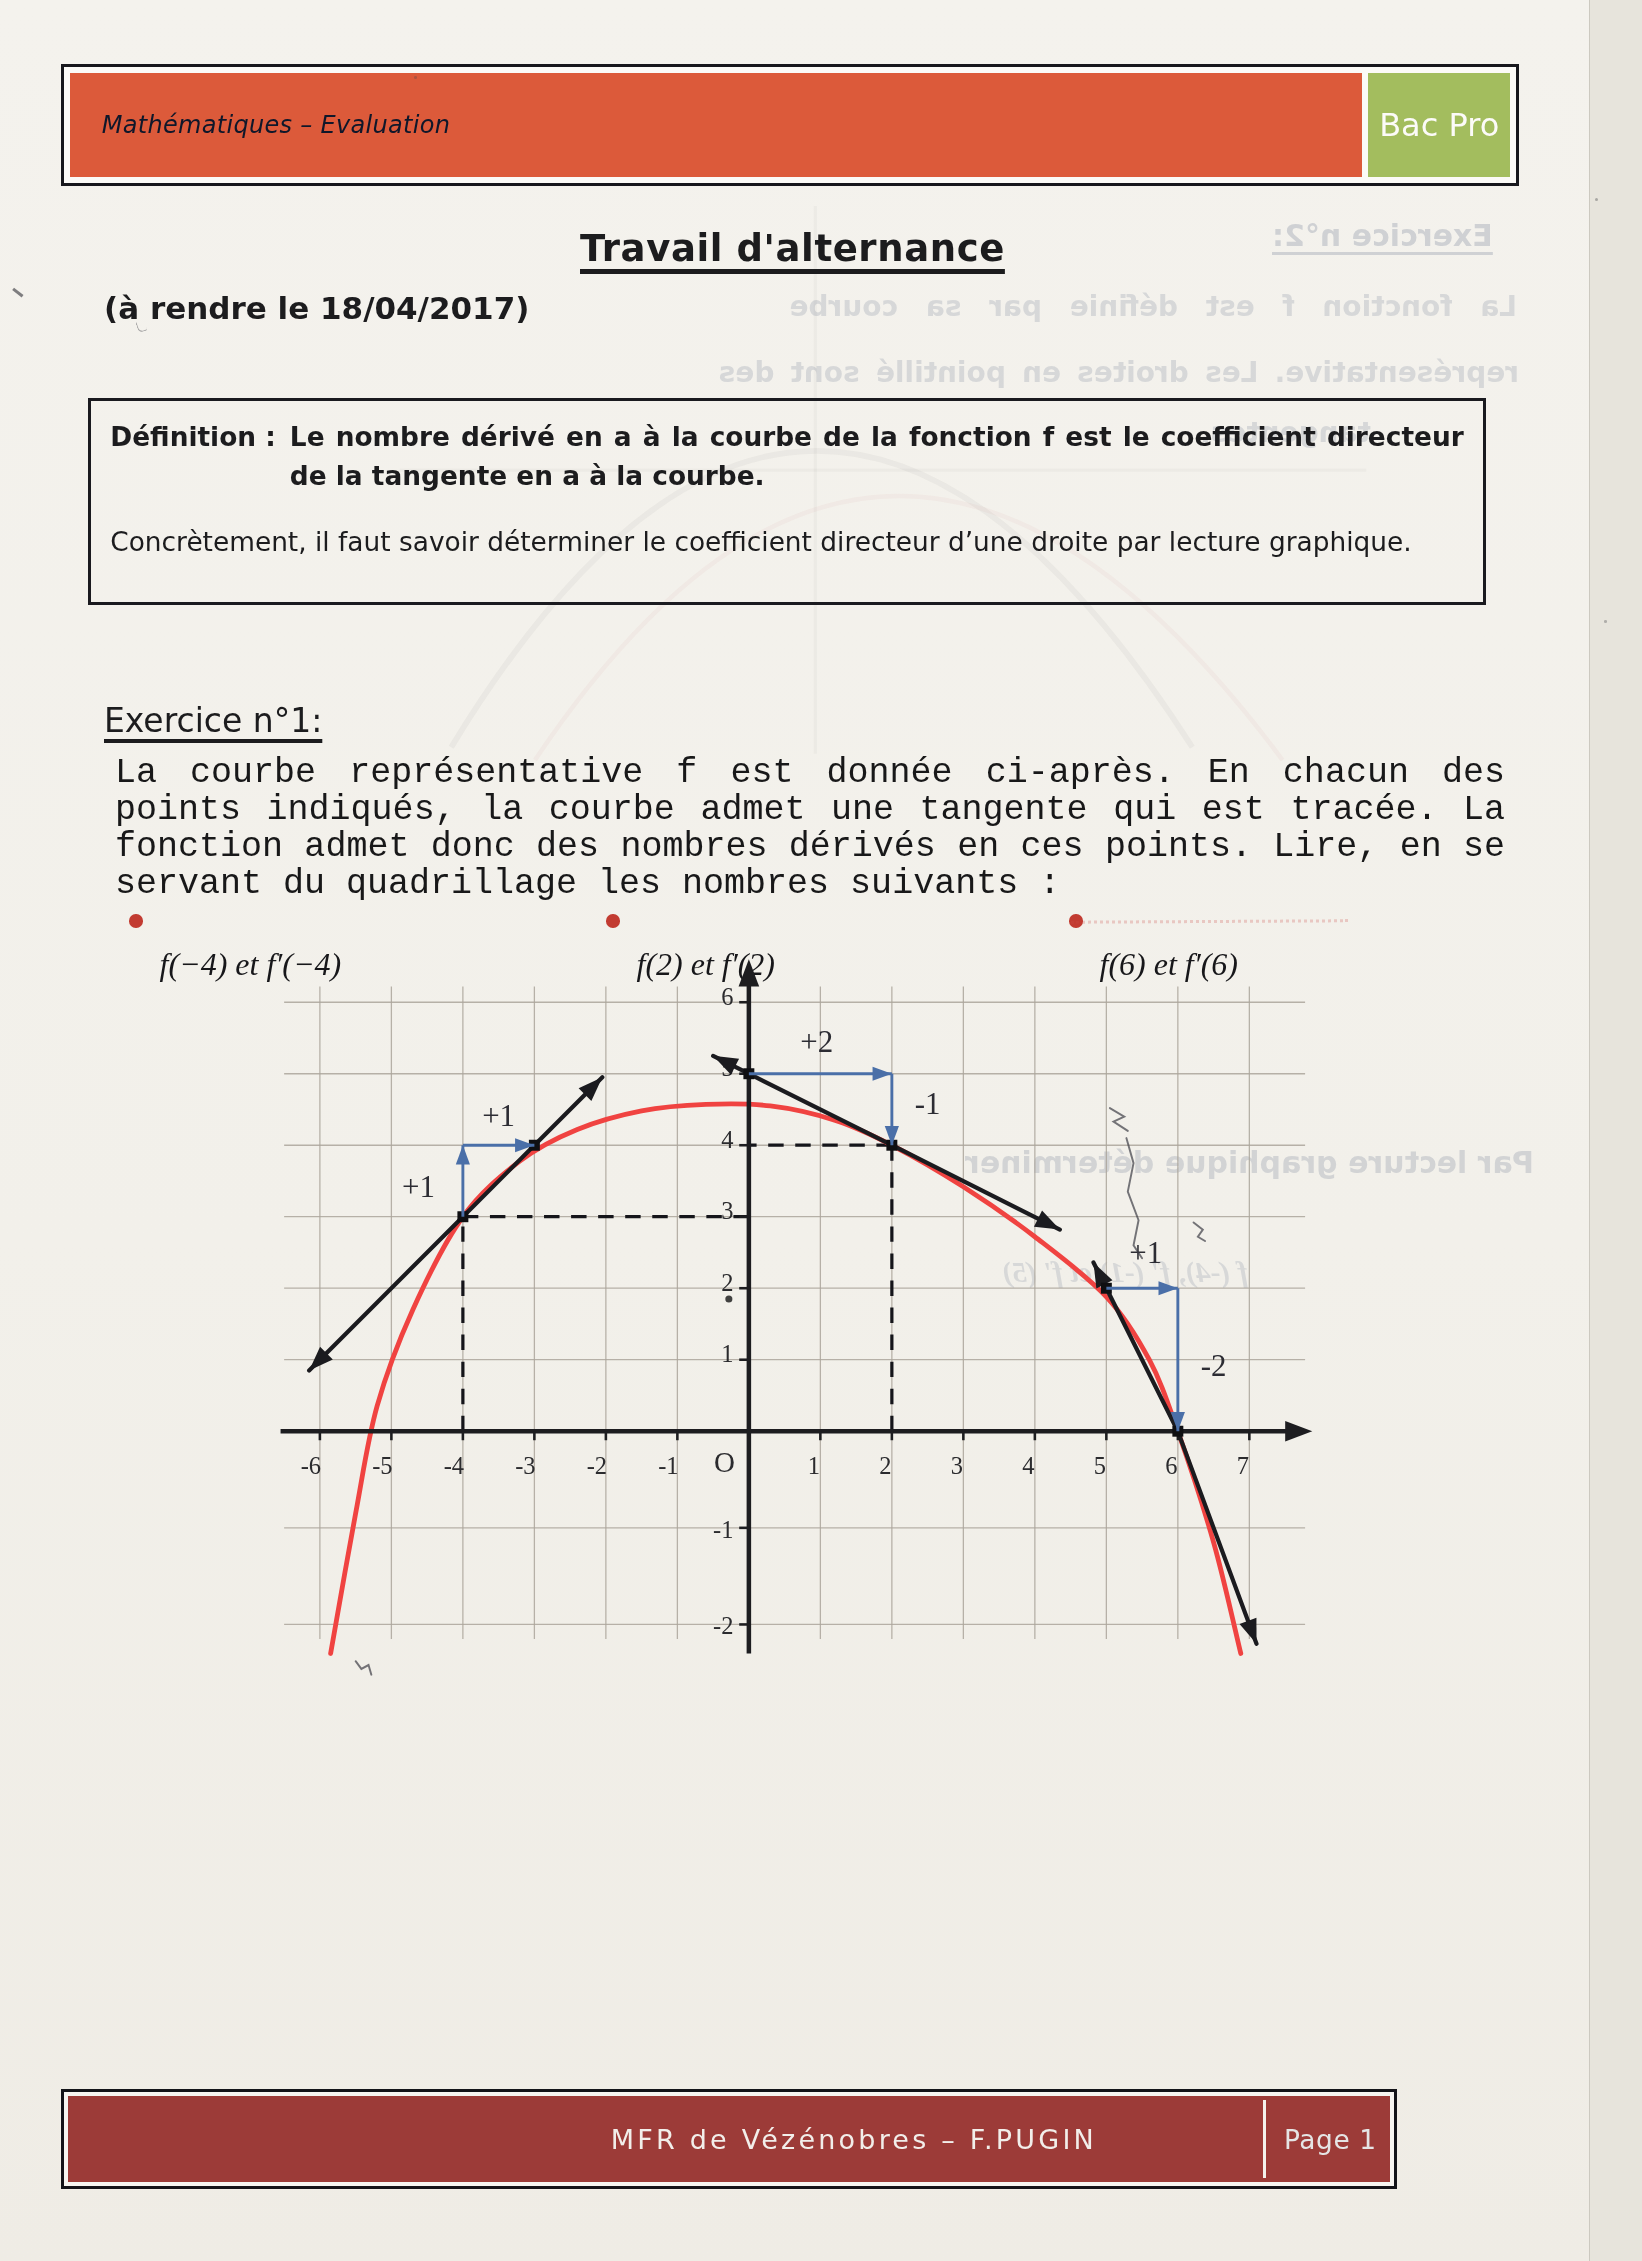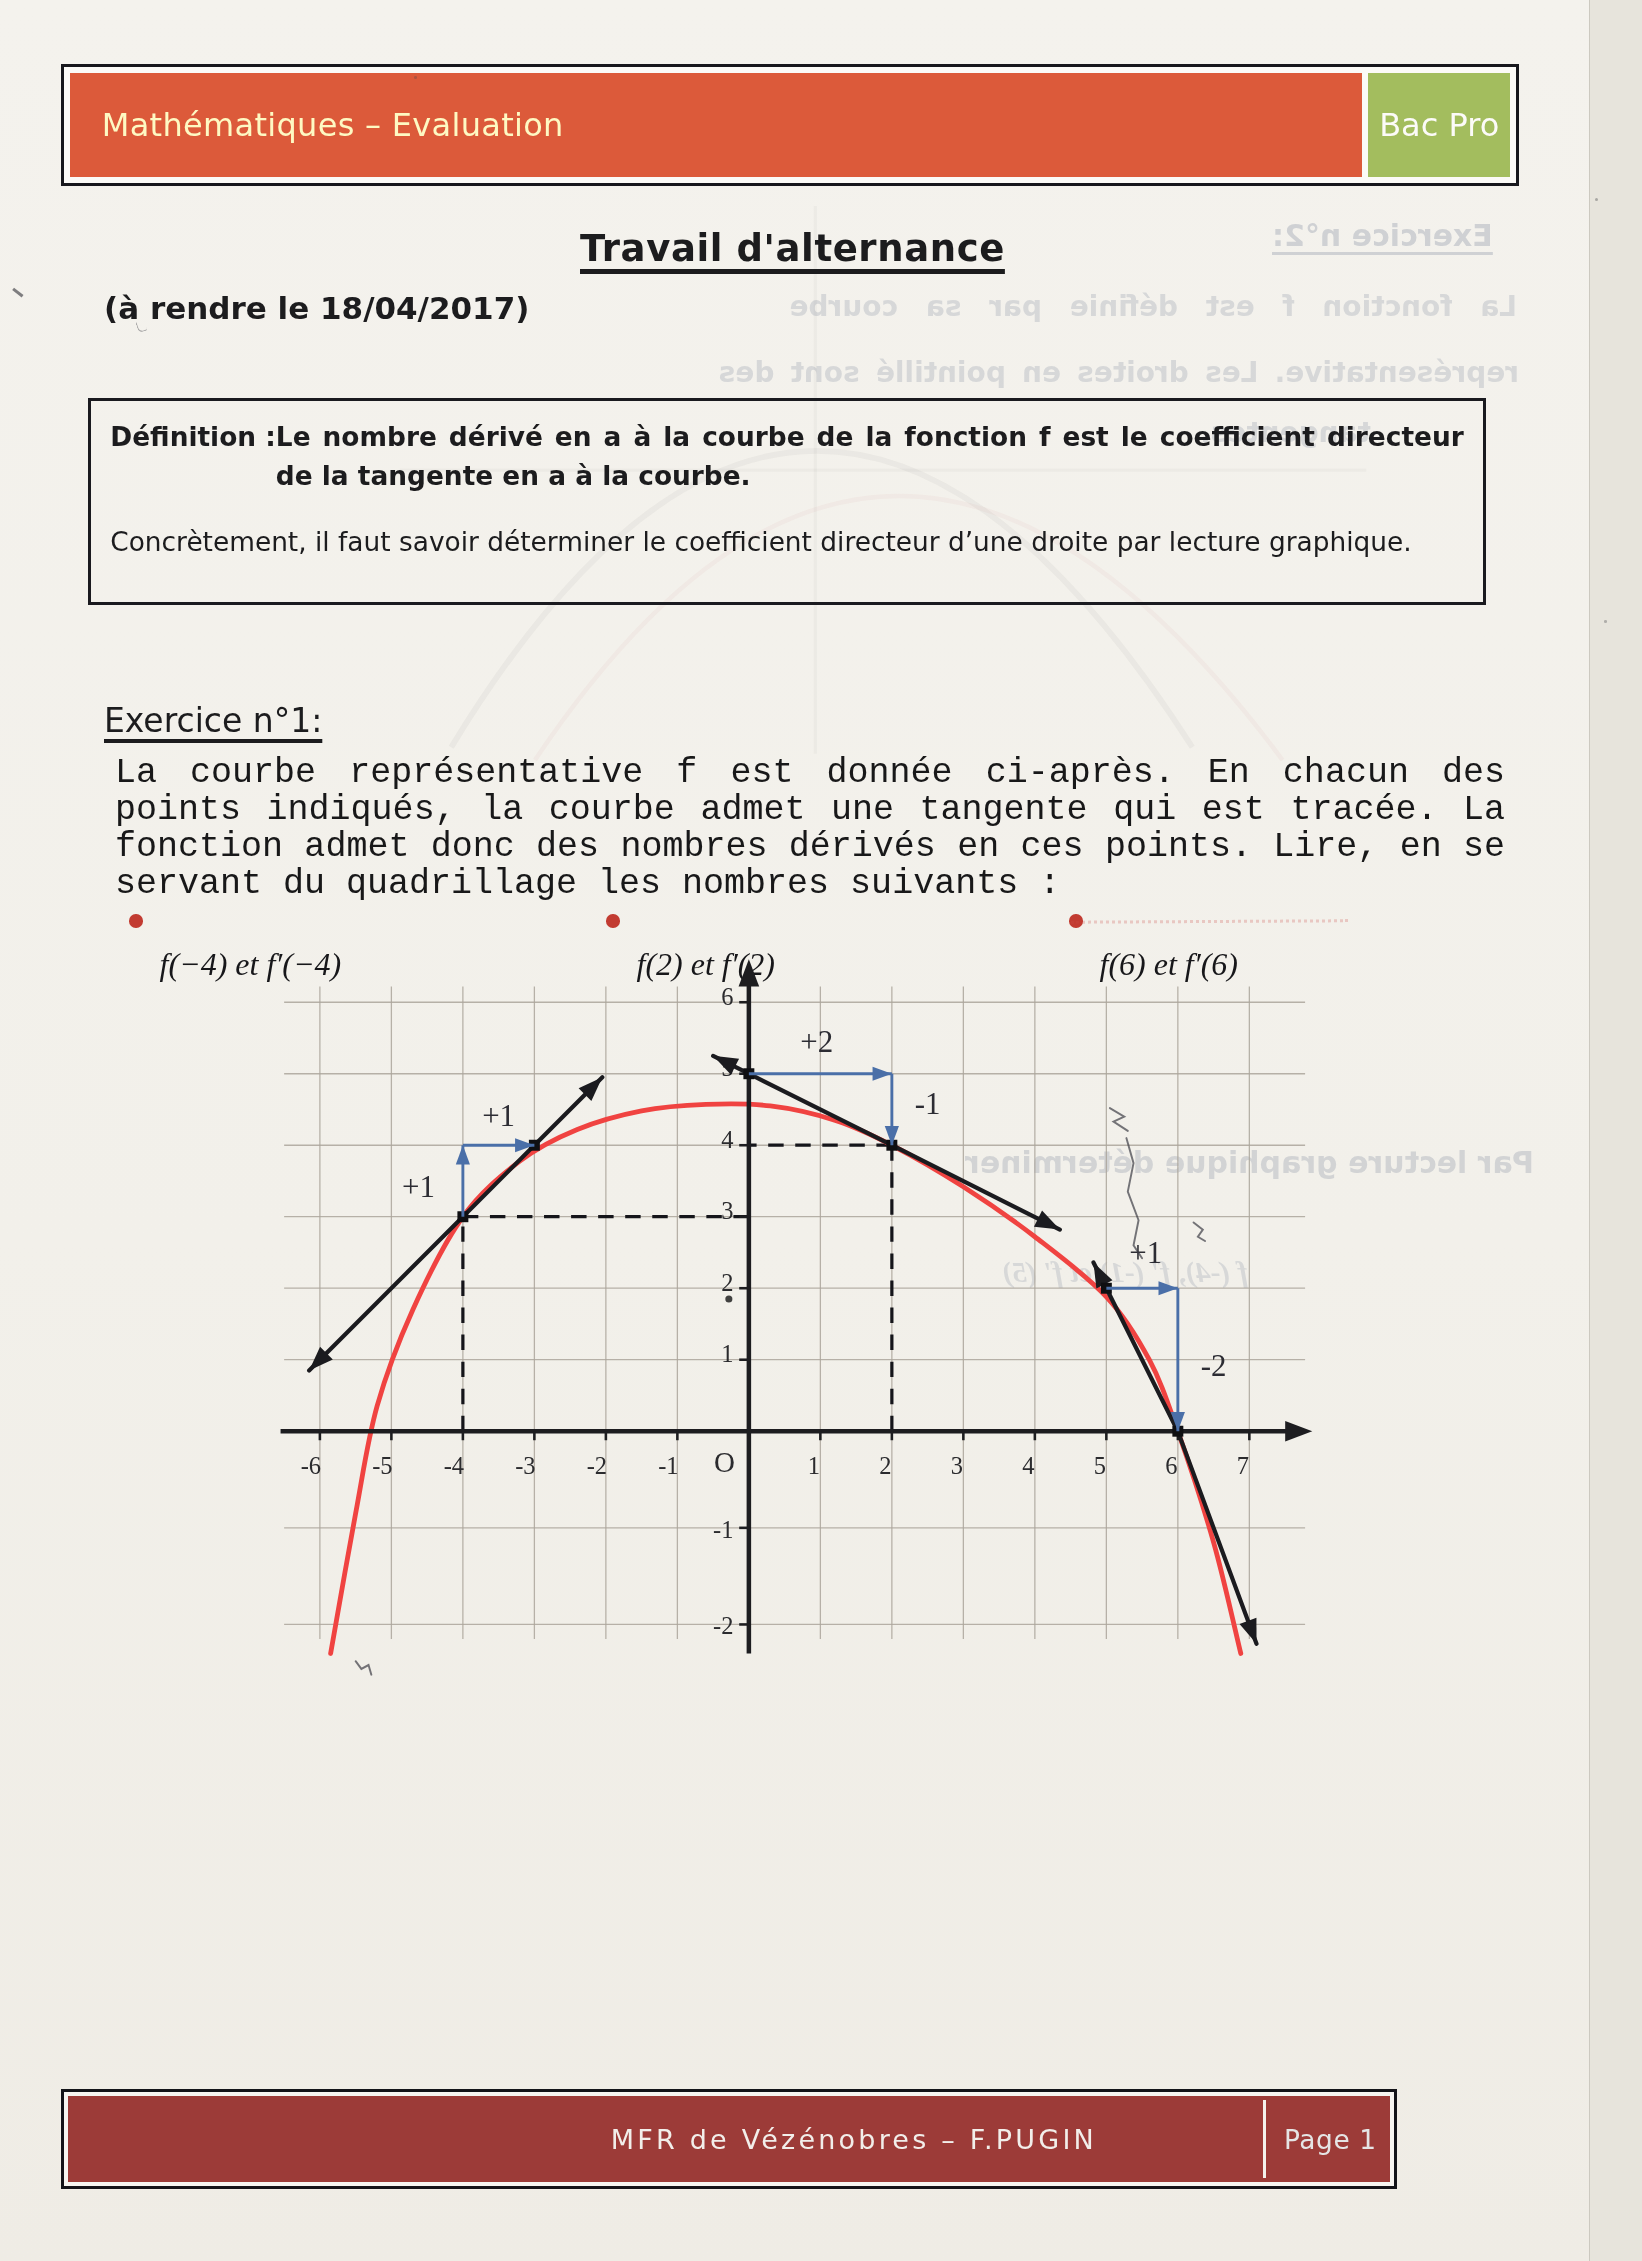--- a/index.html
+++ b/index.html
@@ -25,31 +25,31 @@
   .ghost-l1{left:609px;top:290px;width:908px;font-size:28px;word-spacing:18px;text-align:left;opacity:.3;}
   .ghost-l2{left:559px;top:356px;width:960px;font-size:28px;word-spacing:6.4px;opacity:.3;}
   .ghost-l3{left:1200px;top:416px;font-size:28px;opacity:.3;}
   .ghost-lecture{left:965px;top:1145px;font-size:30px;opacity:.34;}
   .ghost-formula{left:1002px;top:1255px;font-size:30px;opacity:.28;
     font-family:"Liberation Serif",serif;font-style:italic;}
   
   .header-box{left:61px;top:64px;width:1458px;height:122px;border:3.2px solid #17171c;
     background:#fbfaf7;box-sizing:border-box;display:flex;gap:5.8px;padding:5.8px;}
   .header-band{flex:1;background:#dc5a3a;display:flex;align-items:center;}
-  .header-band span{color:#fef9c3;font-size:32px;padding-left:32px;letter-spacing:0.3px;}
+  .header-band span{color:#0f172a;font-size:24px;padding-left:32px;letter-spacing:0.3px;font-style:italic;}
   .header-badge{width:142px;background:#a3bd5e;display:flex;align-items:center;justify-content:center;}
   .header-badge span{color:#fcfbf8;font-size:32px;}
   
   .doc-title{left:580px;top:227px;font-size:37px;font-weight:bold;letter-spacing:0.6px;
     text-decoration:underline;text-decoration-thickness:4.5px;text-underline-offset:7.7px;}
   .due-date{left:104px;top:290px;font-size:31px;font-weight:bold;}
   
   .def-box{left:88px;top:398px;width:1398px;height:207px;border:3.2px solid #1a1a1f;
     box-sizing:border-box;padding:15.5px 19.3px;font-size:26.4px;line-height:1.5;}
-  .def-row{display:flex;gap:0;}
+  .def-row{display:flex;gap:14px;}
   .def-label{font-weight:bold;white-space:nowrap;}
   .def-text{text-align:justify;flex:1;font-weight:bold;}
   .def-par2{margin-top:26px;text-align:justify;}
   
   .ex-heading{left:104px;top:701px;font-size:33px;font-weight:normal;
     text-decoration:underline;text-decoration-thickness:3.9px;text-underline-offset:7px;}
   .ex-par{left:115px;top:755px;width:1390px;font-family:Liberation Mono, monospace;
     font-size:35px;line-height:37px;text-align:justify;color:#181819;}
   .bullet-item{position:absolute;top:901px;display:flex;align-items:flex-start;gap:17px;}
   .bullet-dot{width:13.5px;height:13.5px;border-radius:50%;background:#c23b31;margin-top:13px;flex:none;}

